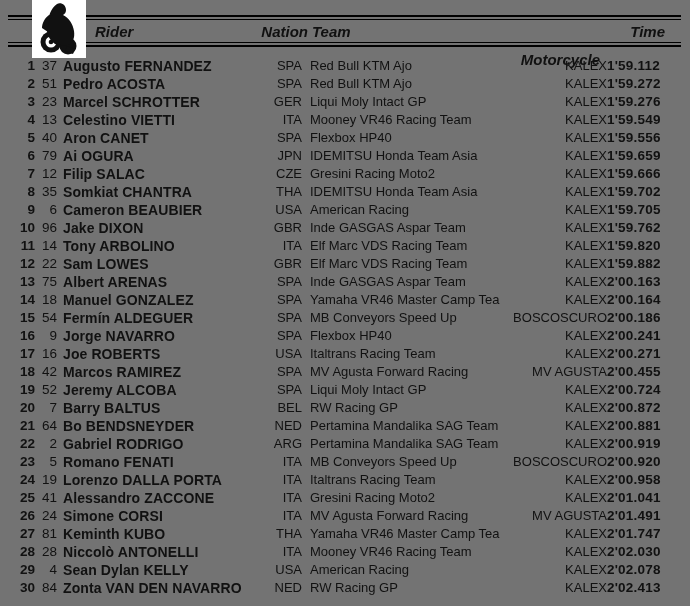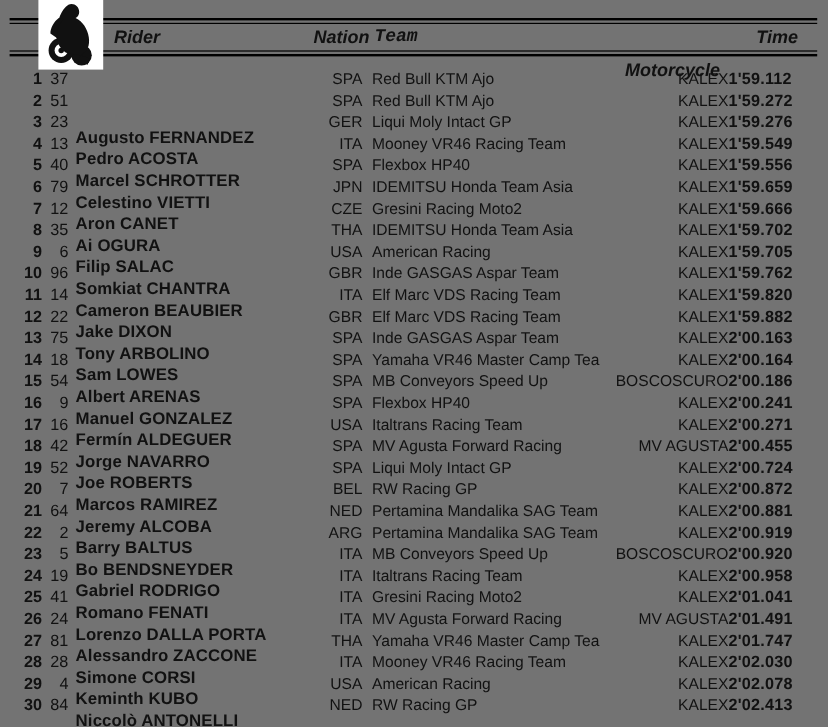--- a/index.html
+++ b/index.html
@@ -14,21 +14,21 @@
   .hdr{position:absolute;left:8px;right:9px;top:15px;}
   .rule{background:#000;}
   .rule-a{height:2px;}
   .rule-b{height:1px;margin-top:2px;}
   .rule-c{height:1px;}
   .rule-d{height:2px;margin-top:2px;}
   .hdr-labels{position:relative;height:22px;font-weight:bold;font-style:italic;font-size:15px;}
   .hdr-labels > div{position:absolute;top:50%;transform:translateY(-50%);white-space:nowrap;}
   .h-rider{left:87px;}
   .h-nation{right:373px;}
-  .h-team{left:304px;font-family:Liberation Mono, monospace;}
+  .h-team{left:304px;}
   .h-moto{right:81px;margin-top:28px;}
   .h-time{right:16px;}
 
   
   .icon-box{
     position:absolute;left:32px;top:0;width:54px;height:58px;
     background:#fff;z-index:2;display:flex;align-items:center;justify-content:center;
   }
   .icon-box svg{width:46px;height:54px;display:block;}
 
@@ -37,21 +37,21 @@
   .row{
     display:grid;
     grid-template-columns:27px 22px 196px 49px 206px 99px 71px;
     padding-left:8px;
     height:18px;line-height:18px;
     box-sizing:border-box;
   }
   .c{white-space:nowrap;overflow:visible;font-size:13px;}
   .pos{text-align:right;font-weight:bold;font-size:13.5px;}
   .num{text-align:right;font-size:13.5px;}
-  .name{padding-left:6px;font-weight:bold;font-size:14px;letter-spacing:.1px;margin-top:48px;}
+  .name{padding-left:6px;font-weight:bold;font-size:14px;letter-spacing:.1px;}
   .nation{text-align:right;}
   .team{padding-left:8px;}
   .moto{text-align:right;}
   .time{text-align:left;font-weight:bold;font-size:13.5px;letter-spacing:.2px;}
 </style>
 </head>
 <body>
 
 <div class="sheet">
 

